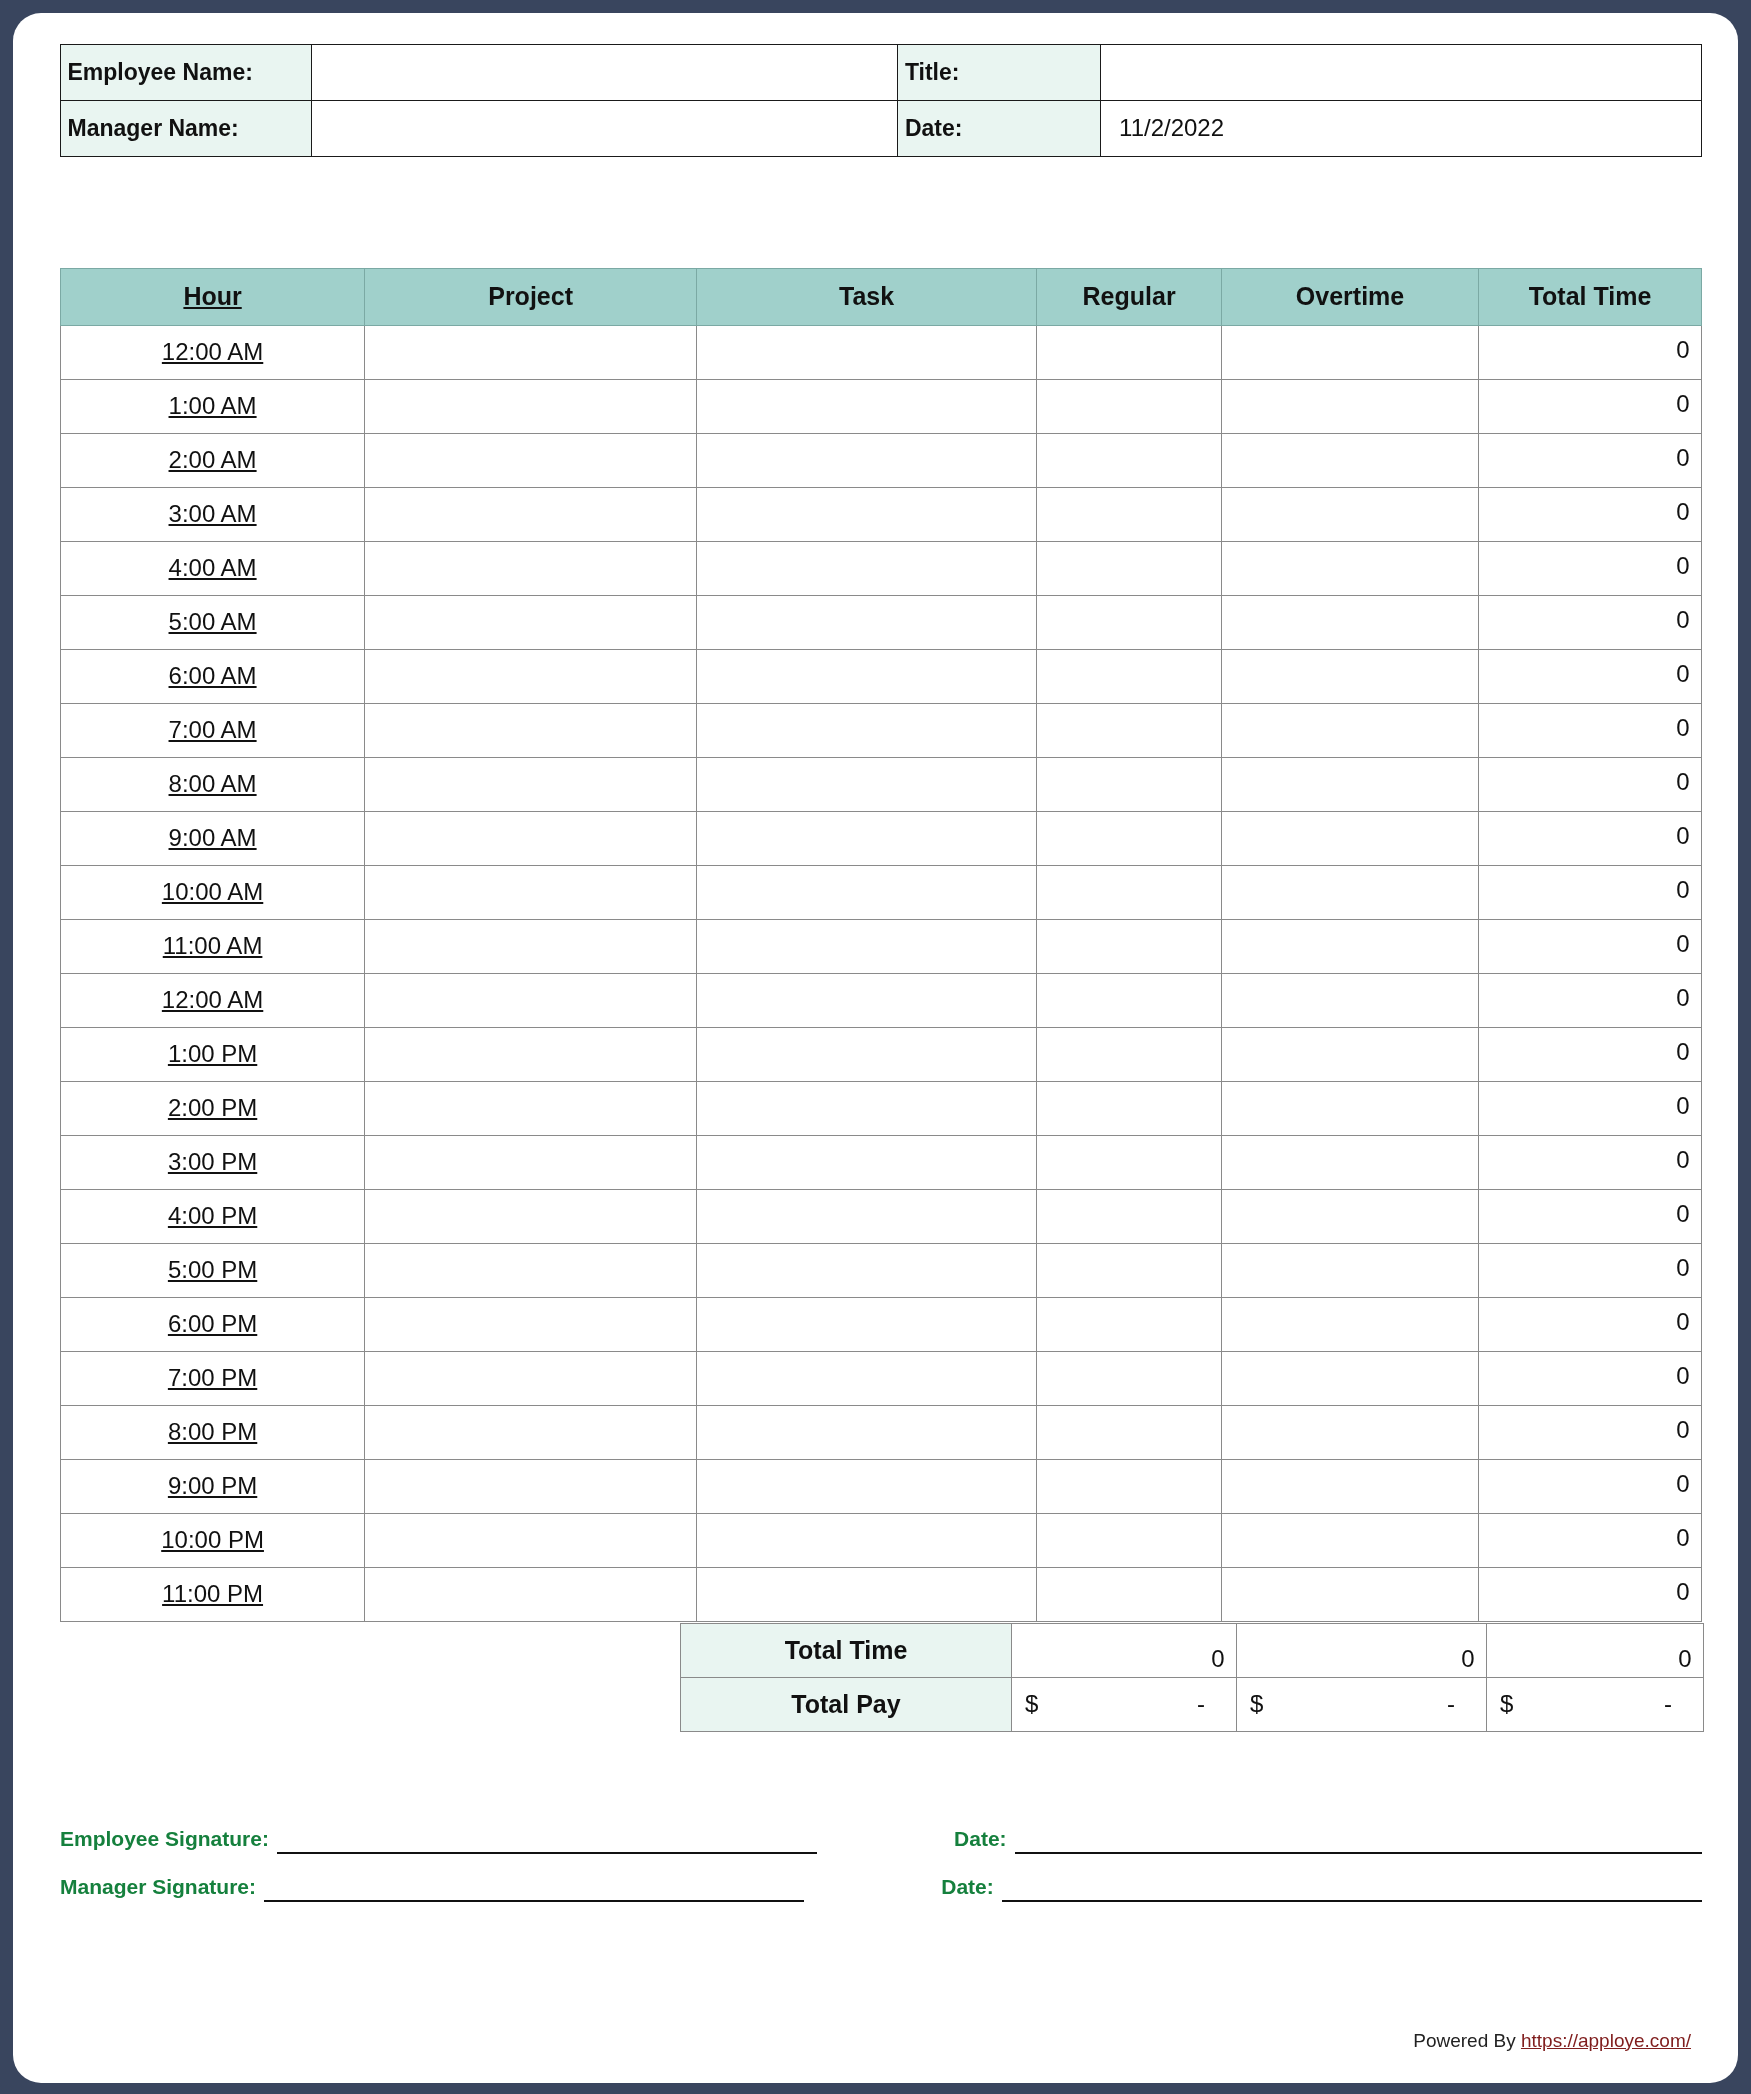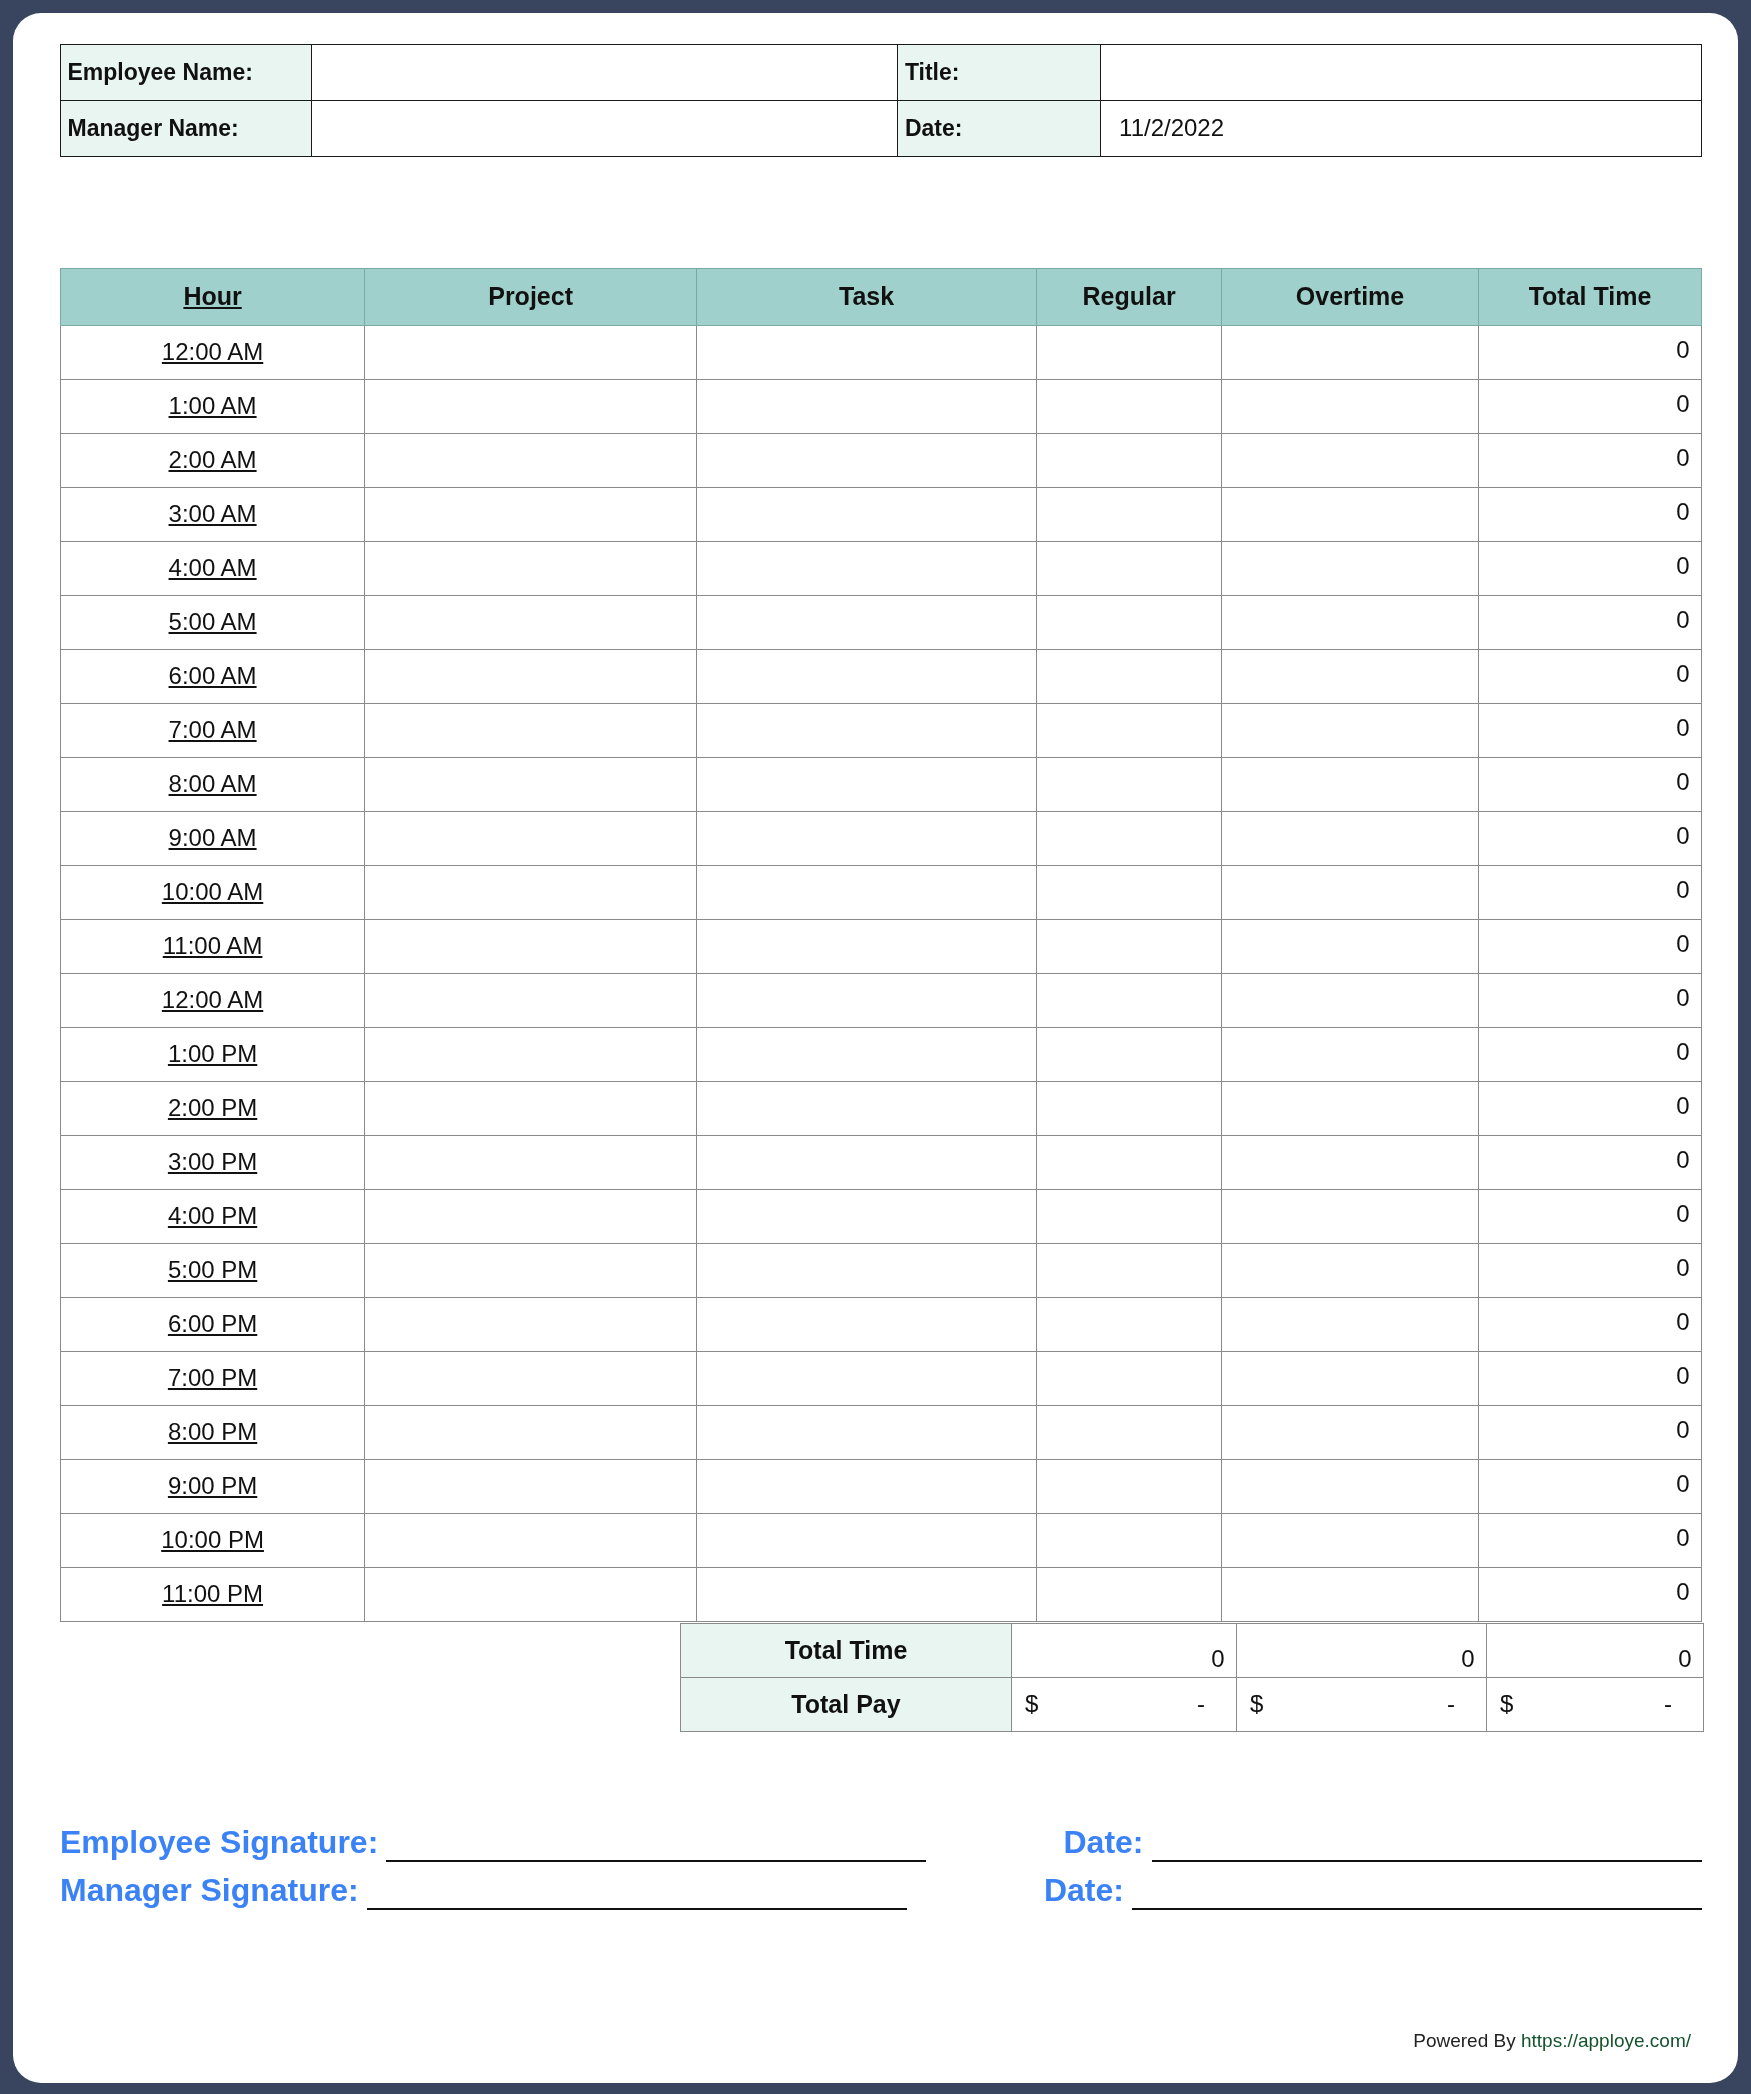--- a/index.html
+++ b/index.html
@@ -127,21 +127,21 @@
   
   .sig-row {
     position: absolute;
     left: 47px; width: 1642px;
     display: flex;
     align-items: flex-end;
   }
   #sig-row-employee { top: 1813px; }
   #sig-row-manager  { top: 1861px; }
   .sig-label {
-    font-size: 32px; font-weight: bold; color: #3b82f6;
+    font-size: 21px; font-weight: bold; color: #15803d;
     white-space: nowrap;
     line-height: 1;
     padding-bottom: 4.9px;
   }
   .sig-line {
     border-bottom: 2.5px solid #111;
     height: 28px;
   }
   .sig-line.emp { width: 540px; margin-left: 8.2px; }
   .sig-gap { width: 137px; }
@@ -149,21 +149,22 @@
 
   
   #footer {
     position: absolute;
     right: 47px; top: 2017px;
     font-size: 19px;
     color: #222;
     white-space: nowrap;
   }
   #footer a, #footer .link {
-    color: #14532d;
+    color: #7f1d1d;
+    text-decoration: underline;
   }
 </style>
 </head>
 <body>
 
 <div id="page">
 
   <table class="grid" id="info-table">
     <tbody>
         <tr>

